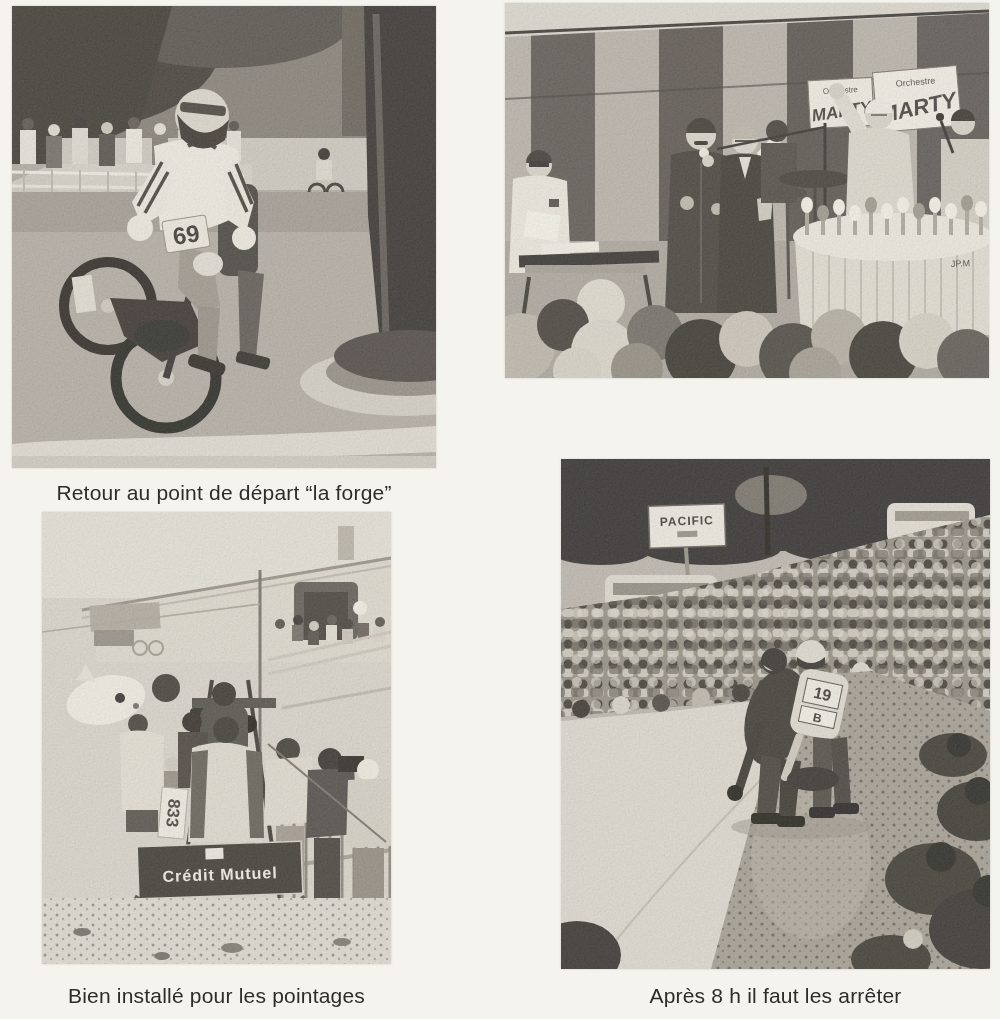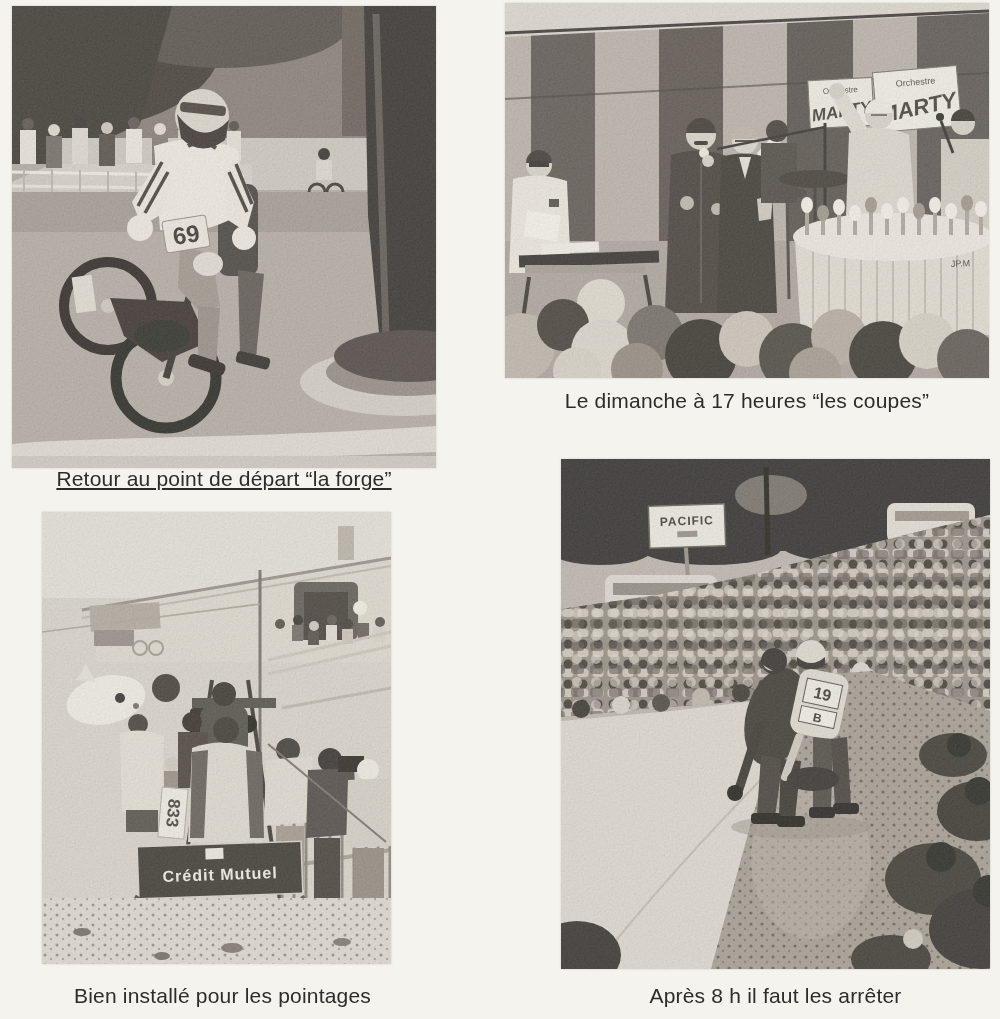--- a/index.html
+++ b/index.html
@@ -7,23 +7,23 @@
         font-family:"Liberation Sans",sans-serif;overflow:hidden;}
   figure.photo{position:absolute;margin:0;padding:0;overflow:hidden;
                box-shadow:0 0 2px rgba(90,80,70,.25);}
   figure.photo svg{display:block;width:100%;height:100%;}
   .caption{position:absolute;text-align:center;font-size:21px;color:#2d2c2a;
            letter-spacing:.2px;white-space:nowrap;}
   #ph1{left:12px;top:6px;width:424px;height:462px;}
   #ph2{left:505px;top:3px;width:484px;height:375px;}
   #ph3{left:42px;top:512px;width:349px;height:452px;}
   #ph4{left:561px;top:459px;width:429px;height:510px;}
-  #cap1{left:12px;top:467px;width:424px;text-decoration:underline;}
+  #cap1{left:12px;top:481px;width:424px;}
   #cap2{left:505px;top:389px;width:484px;}
-  #cap3{left:48px;top:984px;width:349px;}
+  #cap3{left:42px;top:984px;width:349px;}
   #cap4{left:561px;top:984px;width:429px;}
   text{font-family:"Liberation Sans",sans-serif;}
 </style>
 </head>
 <body>
 
 <div class="page">
 
   <figure class="photo" id="ph1">
     <svg viewBox="0 0 424 462" preserveAspectRatio="none" role="img">
@@ -272,21 +272,20 @@
             <circle cx="422" cy="338" r="28" fill="#cfc9bc"></circle>
           <circle cx="462" cy="356" r="30" fill="#565049"></circle>
             <circle cx="132" cy="366" r="26" fill="#8a8377"></circle>
           <circle cx="310" cy="370" r="26" fill="#9b9488"></circle>
             <circle cx="72" cy="368" r="24" fill="#d0cabd"></circle>
         </g>
       </g>
       <rect width="484" height="375" fill="#888" filter="url(#n2)"></rect>
     </svg>
   </figure>
-  <div class="caption" id="cap2">Le dimanche à 17 heures “les coupes”</div>
 
   <figure class="photo" id="ph3">
     <svg viewBox="0 0 349 452" preserveAspectRatio="none" role="img">
       <defs>
         <filter id="soft3">
             <feGaussianBlur stdDeviation="0.7"></feGaussianBlur>
           </filter>
         <filter id="n3">
             <feTurbulence type="fractalNoise" baseFrequency="0.55" numOctaves="2" stitchTiles="stitch"></feTurbulence>
           <feColorMatrix type="matrix" values="0.4 0.4 0.4 0 0.08 0.4 0.4 0.4 0 0.08 0.4 0.4 0.4 0 0.08 0 0 0 0 0.2"></feColorMatrix>

